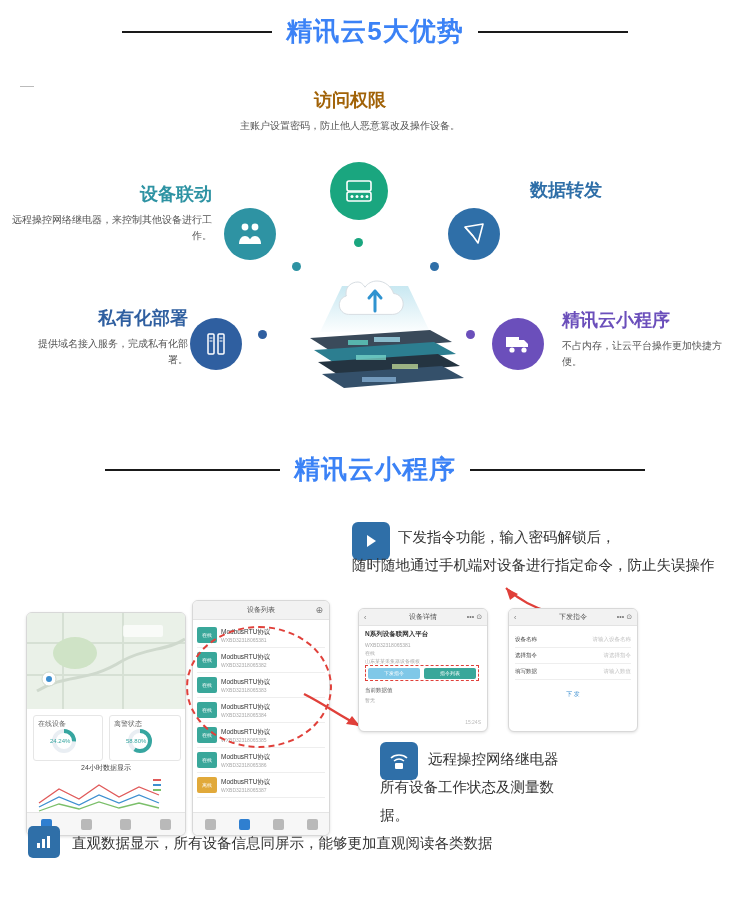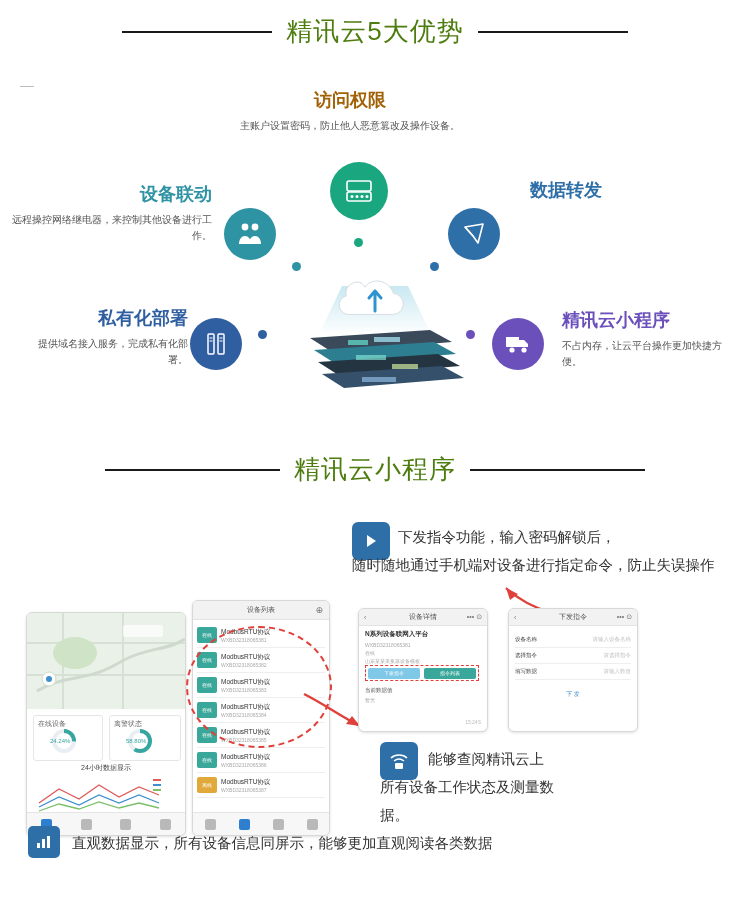--- a/index.html
+++ b/index.html
@@ -10,21 +10,21 @@
   }
   
   .section-head{
     display:flex;align-items:center;justify-content:center;
     gap:14px;
   }
   .section-head .rule{
     height:2px;background:#1a1a1a;width:150px;
   }
   .section-head .title{
-    font-size:26px;font-weight:normal;color:#4d7c0f;letter-spacing:1px;
+    font-size:26px;font-weight:bold;color:#3b82f6;letter-spacing:1px;
     white-space:nowrap;
   }
   #head1{position:absolute;left:0;top:14px;width:750px;}
   #head2{position:absolute;left:0;top:452px;width:750px;}
   #head2 .rule{width:175px;}
 
   
   .adv{position:absolute;}
   .adv .adv-title{font-size:18px;font-weight:bold;margin-bottom:6px;}
   .adv .adv-desc{font-size:10px;line-height:1.55;color:#555;}
@@ -364,21 +364,21 @@
   </div>
 </div>
 
 <div class="badge" style="left:380px;top:742px;width:38px;height:38px;background:#2f6fa8;">
   <svg width="20" height="18" viewBox="0 0 20 18">
     <path d="M2 6 C6 2 14 2 18 6" stroke="#fff" stroke-width="1.6" fill="none"></path>
     <path d="M5 9 C8 6.5 12 6.5 15 9" stroke="#fff" stroke-width="1.4" fill="none"></path>
     <rect x="6" y="11" width="8" height="6" rx="1" fill="#fff"></rect>
   </svg>
 </div>
-<div class="lbl" style="left:428px;top:746px;">能够查阅精讯云上</div>
+<div class="lbl" style="left:428px;top:746px;">远程操控网络继电器</div>
 <div class="lbl" style="left:380px;top:774px;">所有设备工作状态及测量数</div>
 <div class="lbl" style="left:380px;top:802px;">据。</div>
 
 <div class="badge" style="left:28px;top:826px;width:32px;height:32px;background:#2f6fa8;border-radius:5px;">
   <svg width="18" height="16" viewBox="0 0 18 16">
     <rect x="2" y="9" width="3" height="5" fill="#fff"></rect>
     <rect x="7" y="5" width="3" height="9" fill="#fff"></rect>
     <rect x="12" y="2" width="3" height="12" fill="#fff"></rect>
   </svg>
 </div>

